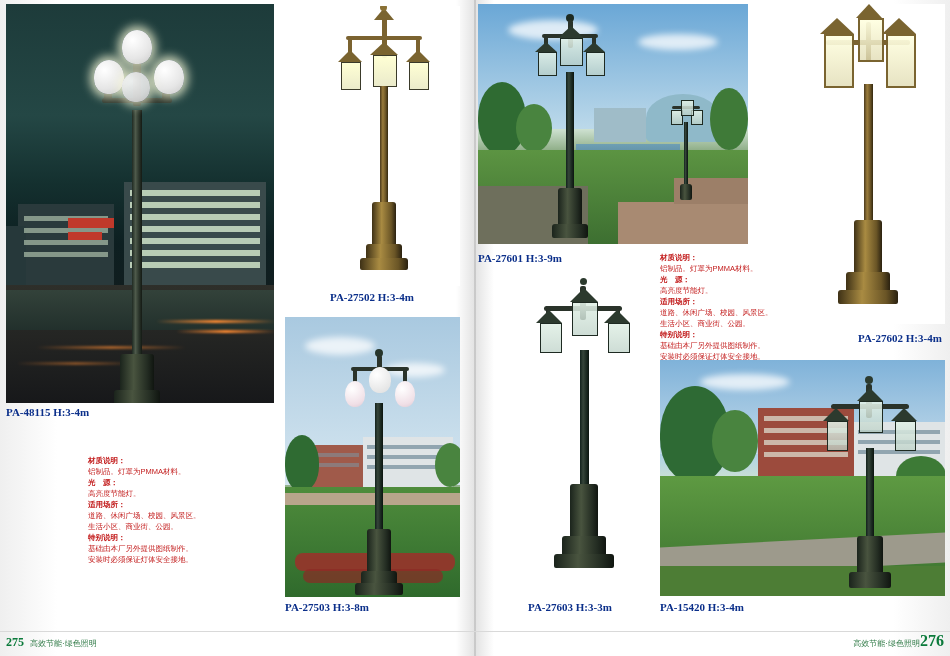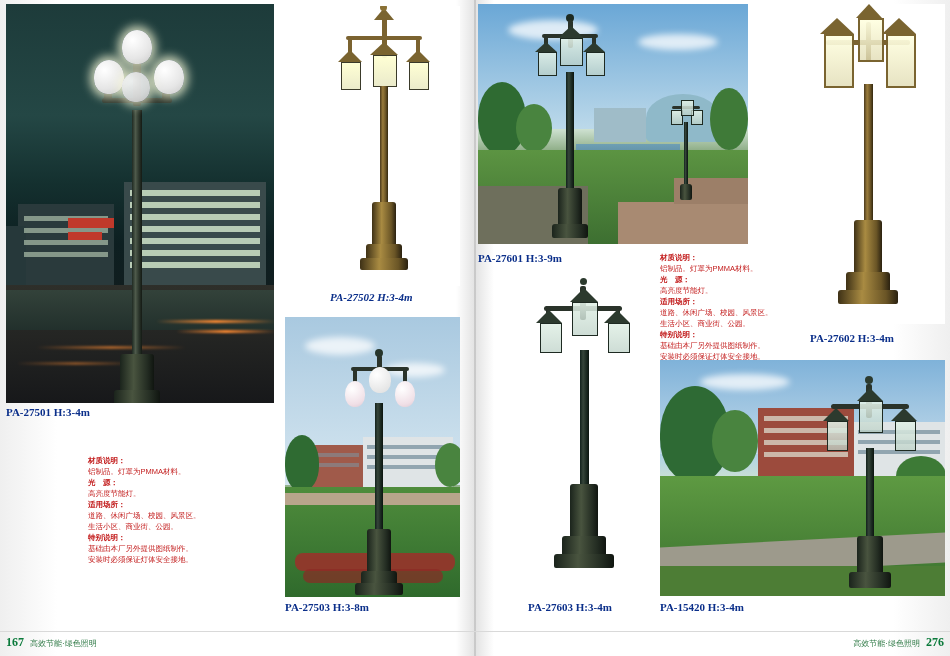--- a/index.html
+++ b/index.html
@@ -38,21 +38,21 @@
   .spec .hd{font-weight:bold;}
   .spec .bd{color:#c21a1a;}
   
   .folio-l{
     position:absolute;left:6px;bottom:6px;
     font-size:12px;font-weight:bold;color:#0b7a3b;
     font-family:"Liberation Serif", serif;
   }
   .folio-r{
     position:absolute;right:6px;bottom:6px;
-    font-size:12px;font-weight:bold;color:#0b7a3b;
+    font-size:16px;font-weight:bold;color:#0b7a3b;
     font-family:"Liberation Serif", serif;
   }
   .folio-txt{
     position:absolute;bottom:7px;
     font-size:8px;color:#2f7a46;
     font-family:"Liberation Sans", sans-serif;
   }
   .folio-txt.l{left:30px;}
   .folio-txt.r{right:30px;}
   .footline{
@@ -162,21 +162,21 @@
         <div class="arm" style="left:8px;top:70px;width:8px;height:18px;"></div>
         <div class="arm" style="left:66px;top:70px;width:8px;height:18px;"></div>
         <div class="arm" style="left:37px;top:44px;width:8px;height:48px;"></div>
         <div class="globe glow" style="left:-2px;top:46px;width:30px;height:34px;"></div>
         <div class="globe glow" style="left:58px;top:46px;width:30px;height:34px;"></div>
         <div class="globe glow" style="left:26px;top:16px;width:30px;height:34px;"></div>
         <div class="globe glow" style="left:26px;top:58px;width:28px;height:30px;opacity:.9;"></div>
       </div>
     </div>
   </div>
-  <div class="caption" style="left:6px;top:406px;">PA-27501  H:3-4m</div>
+  <div class="caption" style="left:6px;top:406px;">PA-48115  H:3-4m</div>
 
   <div class="spec" style="left:88px;top:455px;">
     <div class="hd">材质说明：</div>
     <div class="bd">铝制品。灯罩为PMMA材料。</div>
     <div class="hd">光　源：</div>
     <div class="bd">高亮度节能灯。</div>
     <div class="hd">适用场所：</div>
     <div class="bd">道路、休闲广场、校园、风景区。</div>
     <div class="bd">生活小区、商业街、公园。</div>
     <div class="hd">特别说明：</div>
@@ -197,21 +197,21 @@
       <div class="roof bronze" style="left:40px;top:36px;width:28px;height:13px;"></div>
       <div class="lantern" style="left:11px;top:56px;width:18px;height:26px;"></div>
       <div class="lantern" style="left:79px;top:56px;width:18px;height:26px;"></div>
       <div class="lantern" style="left:43px;top:49px;width:22px;height:30px;"></div>
       <div class="pole bronze" style="left:50px;top:80px;width:8px;height:140px;"></div>
       <div class="base bronze" style="left:42px;top:196px;width:24px;height:50px;"></div>
       <div class="base bronze" style="left:36px;top:238px;width:36px;height:18px;"></div>
       <div class="base bronze" style="left:30px;top:252px;width:48px;height:12px;"></div>
     </div>
   </div>
-  <div class="caption" style="left:330px;top:291px;font-style:italic;">PA-27502  H:3-4m</div>
+  <div class="caption" style="left:330px;top:291px;">PA-27502  H:3-4m</div>
 
   <div class="photo" style="left:285px;top:317px;width:175px;height:280px;">
     <div class="scene day">
       <div class="sky" style="height:60%;background:linear-gradient(to bottom,#a9c9e0,#d5e6f0);"></div>
       <div class="cloud" style="left:20px;top:20px;width:70px;height:18px;"></div>
       <div class="cloud" style="left:100px;top:46px;width:60px;height:14px;"></div>
       <div class="redbld" style="left:18px;top:128px;width:60px;height:42px;background:#a05a4a;"></div>
       <div class="whitebld" style="left:78px;top:120px;width:90px;height:50px;"></div>
       <div class="win" style="left:82px;top:128px;width:82px;height:4px;"></div>
       <div class="win" style="left:82px;top:138px;width:82px;height:4px;"></div>
@@ -297,21 +297,21 @@
       <div class="roof bronze" style="left:44px;top:0px;width:26px;height:14px;"></div>
       <div class="lantern" style="left:12px;top:30px;width:26px;height:50px;background:linear-gradient(to bottom,rgba(255,255,225,.95),rgba(225,220,180,.8));border:2px solid #7a6430;"></div>
       <div class="lantern" style="left:74px;top:30px;width:26px;height:50px;background:linear-gradient(to bottom,rgba(255,255,225,.95),rgba(225,220,180,.8));border:2px solid #7a6430;"></div>
       <div class="lantern" style="left:46px;top:14px;width:22px;height:40px;background:linear-gradient(to bottom,rgba(255,255,225,.95),rgba(225,220,180,.8));border:2px solid #7a6430;"></div>
       <div class="pole bronze" style="left:52px;top:80px;width:9px;height:160px;"></div>
       <div class="base bronze" style="left:42px;top:216px;width:28px;height:62px;"></div>
       <div class="base bronze" style="left:34px;top:268px;width:44px;height:22px;"></div>
       <div class="base bronze" style="left:26px;top:286px;width:60px;height:14px;"></div>
     </div>
   </div>
-  <div class="caption" style="left:810px;top:332px;">PA-27602  H:3-4m</div>
+  <div class="caption" style="left:858px;top:332px;">PA-27602  H:3-4m</div>
 
   <div class="spec" style="left:660px;top:252px;">
     <div class="hd">材质说明：</div>
     <div class="bd">铝制品。灯罩为PMMA材料。</div>
     <div class="hd">光　源：</div>
     <div class="bd">高亮度节能灯。</div>
     <div class="hd">适用场所：</div>
     <div class="bd">道路、休闲广场、校园、风景区。</div>
     <div class="bd">生活小区、商业街、公园。</div>
     <div class="hd">特别说明：</div>
@@ -331,21 +331,21 @@
       <div class="roof" style="left:40px;top:12px;width:28px;height:14px;"></div>
       <div class="lantern dark" style="left:10px;top:47px;width:20px;height:28px;"></div>
       <div class="lantern dark" style="left:78px;top:47px;width:20px;height:28px;"></div>
       <div class="lantern dark" style="left:42px;top:26px;width:24px;height:32px;"></div>
       <div class="pole dark" style="left:50px;top:74px;width:9px;height:158px;"></div>
       <div class="base" style="left:40px;top:208px;width:28px;height:62px;"></div>
       <div class="base" style="left:32px;top:260px;width:44px;height:22px;"></div>
       <div class="base" style="left:24px;top:278px;width:60px;height:14px;"></div>
     </div>
   </div>
-  <div class="caption" style="left:528px;top:601px;">PA-27603  H:3-4m</div>
+  <div class="caption" style="left:528px;top:601px;">PA-27603  H:3-3m</div>
 
   <div class="photo" style="left:660px;top:360px;width:285px;height:236px;">
     <div class="scene day">
       <div class="sky" style="height:40%;background:linear-gradient(to bottom,#7fb2d9,#c2daea);"></div>
       <div class="cloud" style="left:40px;top:14px;width:90px;height:16px;"></div>
       <div class="tree" style="left:0px;top:26px;width:70px;height:96px;background:#2e6a34;"></div>
       <div class="tree2" style="left:52px;top:50px;width:46px;height:62px;"></div>
       <div class="redbld" style="left:98px;top:48px;width:96px;height:68px;background:#9c4b3d;"></div>
       <div class="win" style="left:104px;top:56px;width:84px;height:5px;background:#d8d2c4;"></div>
       <div class="win" style="left:104px;top:68px;width:84px;height:5px;background:#d8d2c4;"></div>
@@ -372,17 +372,17 @@
         <div class="lantern dark" style="left:44px;top:25px;width:22px;height:30px;"></div>
         <div class="pole dark" style="left:51px;top:72px;width:8px;height:104px;"></div>
         <div class="base" style="left:42px;top:160px;width:26px;height:44px;"></div>
         <div class="base" style="left:34px;top:196px;width:42px;height:16px;"></div>
       </div>
     </div>
   </div>
   <div class="caption" style="left:660px;top:601px;">PA-15420  H:3-4m</div>
 
   <div class="footline"></div>
-  <div class="folio-l">167</div>
+  <div class="folio-l">275</div>
   <div class="folio-txt l">高效节能·绿色照明</div>
   <div class="folio-r">276</div>
   <div class="folio-txt r">高效节能·绿色照明</div>
 </div>
 
 </body></html>

